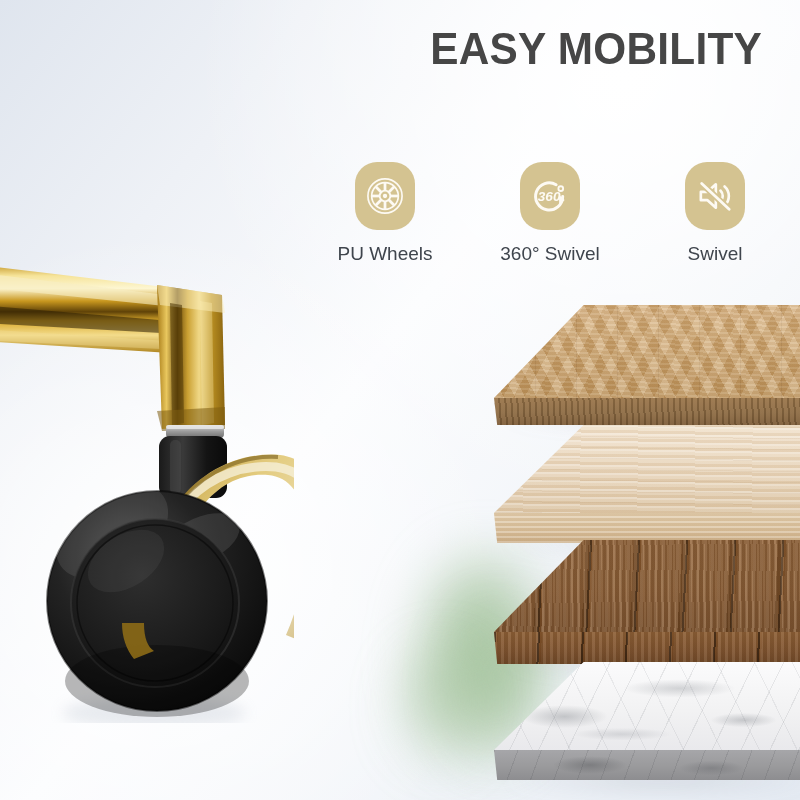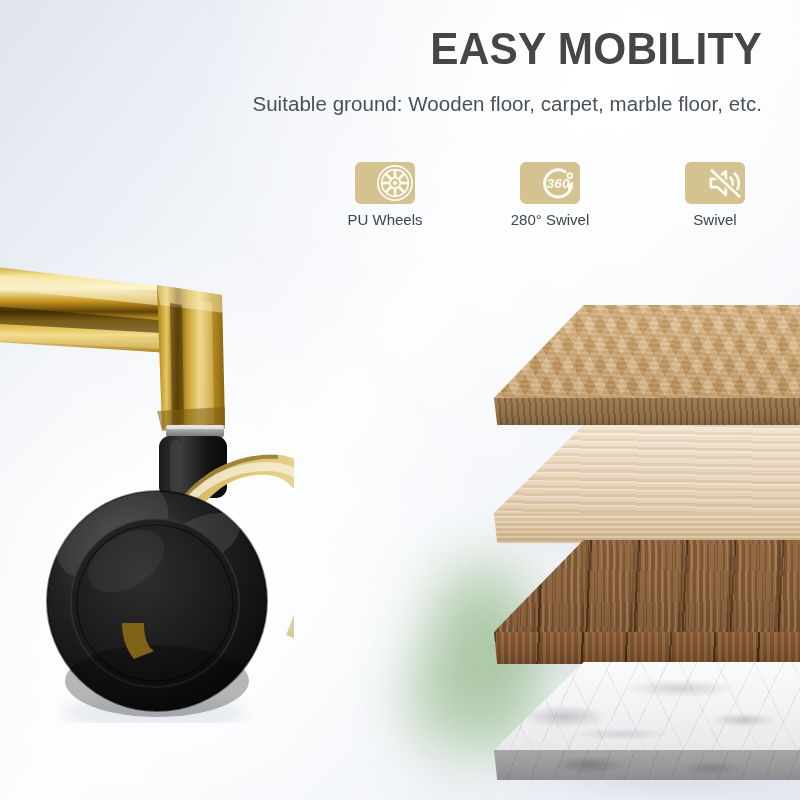--- a/index.html
+++ b/index.html
@@ -66,29 +66,29 @@
     justify-content: space-between;
   }
   .feature {
     width: 150px;
     display: flex;
     flex-direction: column;
     align-items: center;
   }
   .feat-tile {
     width: 60px;
-    height: 42px;
-    border-radius: 6px;
+    height: 68px;
+    border-radius: 22px;
     display: flex;
     align-items: center;
-    justify-content: flex-end;
+    justify-content: center;
   }
   .feat-label {
-    margin-top: 7px;
-    font-size: 15px;
+    margin-top: 13px;
+    font-size: 19px;
     color: #3f454d;
     white-space: nowrap;
   }
 
   
   .slab { position: absolute; }
   .slab-top {
     position: absolute;
     left: 0; top: 0;
     width: 100%; height: 100%;
@@ -121,21 +121,20 @@
 </head>
 <body>
 
 <div id="stage">
 
   <div class="plant-blob plant-a"></div>
   <div class="plant-blob plant-b"></div>
   <div class="plant-blob plant-c"></div>
 
   <div class="title">EASY MOBILITY</div>
-  <div class="subtitle">Suitable ground: Wooden floor, carpet, marble floor, etc.</div>
 
   <div class="features">
 
     <div class="feature">
       <div class="feat-tile" style="background:#d4c391;">
         <svg width="40" height="40" viewBox="0 0 48 48">
           <g fill="none" stroke="#fdfaf3" stroke-width="2">
             <circle cx="24" cy="24" r="20.5"></circle>
             <circle cx="24" cy="24" r="16"></circle>
           </g>
@@ -155,21 +154,21 @@
 
     <div class="feature">
       <div class="feat-tile" style="background:#d4c391;">
         <svg width="42" height="42" viewBox="0 0 48 48">
           <path d="M38.5 24.5 A15.5 15.5 0 1 1 31 11.2" fill="none" stroke="#fdfaf3" stroke-width="3.4" stroke-linecap="round"></path>
           <path d="M36.6 22.0 L39.4 30.6 L31.2 33.0 Z" fill="#fdfaf3" transform="rotate(-28 36 27)"></path>
           <text x="23" y="30" text-anchor="middle" font-family="Liberation Sans, sans-serif" font-size="15.5" font-weight="bold" font-style="italic" fill="#fdfaf3">360</text>
           <circle cx="36.3" cy="15.6" r="2.7" fill="none" stroke="#fdfaf3" stroke-width="2.1"></circle>
         </svg>
       </div>
-      <div class="feat-label">280° Swivel</div>
+      <div class="feat-label">360° Swivel</div>
     </div>
 
     <div class="feature">
       <div class="feat-tile" style="background:#d4c391;">
         <svg width="40" height="40" viewBox="0 0 48 48">
           <path d="M7 19 H15 L25 10 V38 L15 29 H7 Z" fill="none" stroke="#fdfaf3" stroke-width="3.2" stroke-linejoin="round"></path>
           <path d="M30.5 17.5 A9 9 0 0 1 30.5 30.5" fill="none" stroke="#fdfaf3" stroke-width="3.2" stroke-linecap="round"></path>
           <path d="M35.5 12.5 A15.5 15.5 0 0 1 35.5 35.5" fill="none" stroke="#fdfaf3" stroke-width="3.2" stroke-linecap="round"></path>
           <line x1="8" y1="9" x2="41" y2="40" stroke="#d4c391" stroke-width="7.5" stroke-linecap="round"></line>
           <line x1="8" y1="9" x2="41" y2="40" stroke="#fdfaf3" stroke-width="3.4" stroke-linecap="round"></line>

